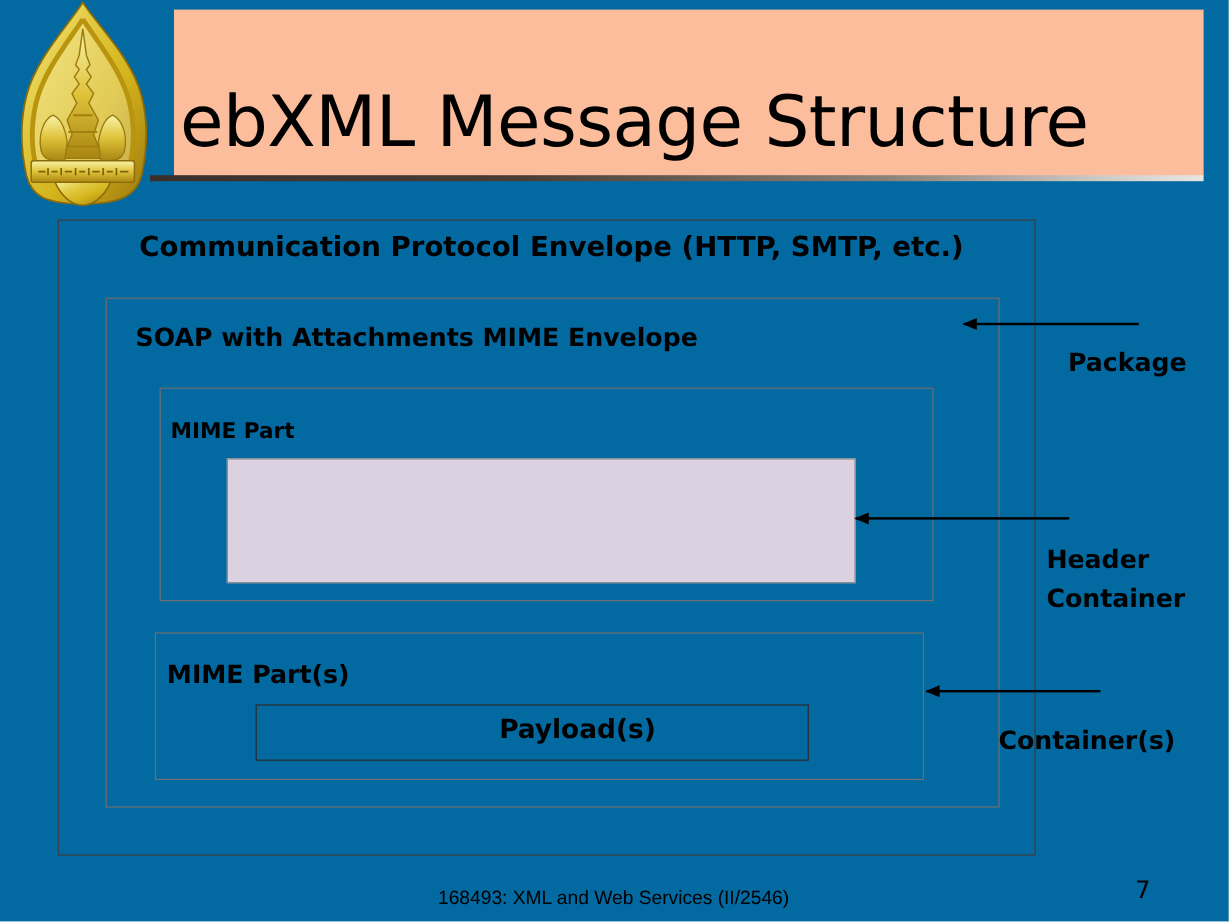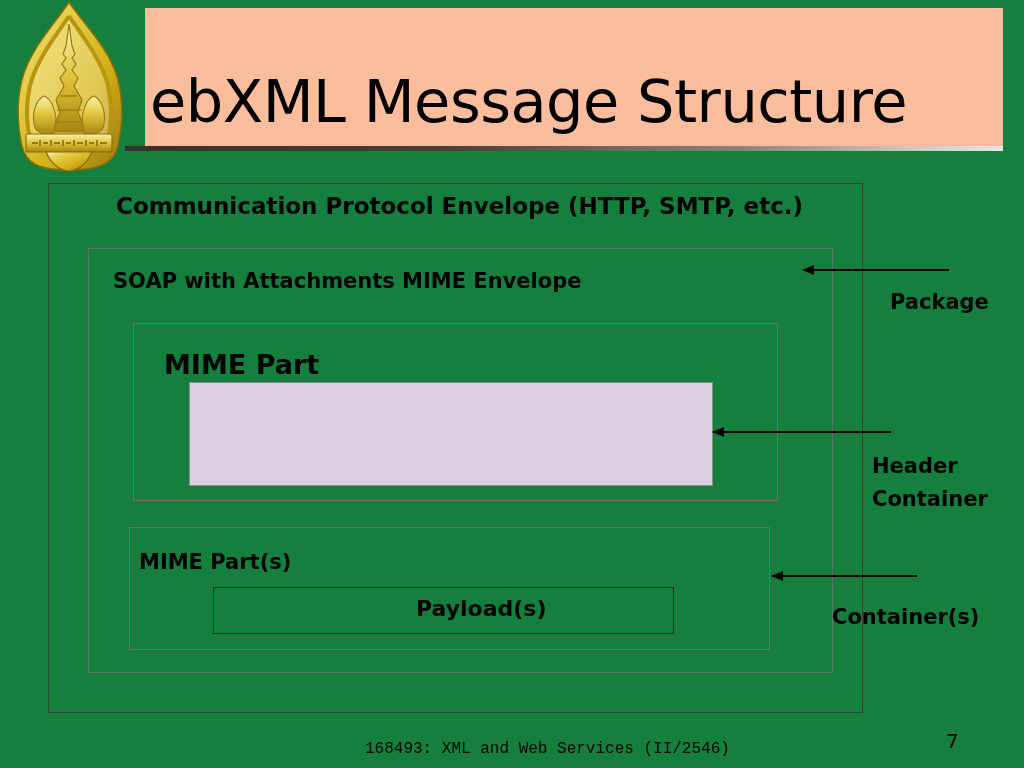--- a/index.html
+++ b/index.html
@@ -7,21 +7,21 @@
     padding: 0;
     background: #ffffff;
   }
   body {
     font-family: "Liberation Sans", sans-serif;
   }
   #slide {
     position: relative;
     width: 1024px;
     height: 768px;
-    background: #15803d;
+    background: #0369a1;
     overflow: hidden;
   }
 
   
   .title-banner {
     position: absolute;
     left: 145px;
     top: 8px;
     width: 858px;
     height: 139px;
@@ -122,23 +122,23 @@
     top: 193px;
     font-size: 23px;
     margin-left: 36px;
   }
   .lbl-soap {
     left: 113px;
     top: 269px;
     font-size: 21px;
   }
   .lbl-mimepart {
-    left: 164px;
+    left: 142px;
     top: 349px;
-    font-size: 27px;
+    font-size: 18px;
   }
   .lbl-mimeparts {
     left: 139px;
     top: 550px;
     font-size: 21px;
   }
   .lbl-payload {
     left: 416px;
     top: 596px;
     font-size: 22px;
@@ -177,21 +177,21 @@
   }
   .arrow-message { left: 803px; top: 269px;  width: 146px; }
   .arrow-header  { left: 713px; top: 431px;  width: 178px; }
   .arrow-payload { left: 772px; top: 575px;  width: 145px; }
 
   
   .footer-text {
     position: absolute;
     left: 365px;
     top: 740px;
-    font-family: Liberation Mono, monospace;
+    font-family: Liberation Sans, sans-serif;
     font-size: 16px;
     color: #000000;
     white-space: nowrap;
   }
   .page-number {
     position: absolute;
     left: 946px;
     top: 729px;
     font-family: "DejaVu Sans", sans-serif;
     font-size: 20px;

